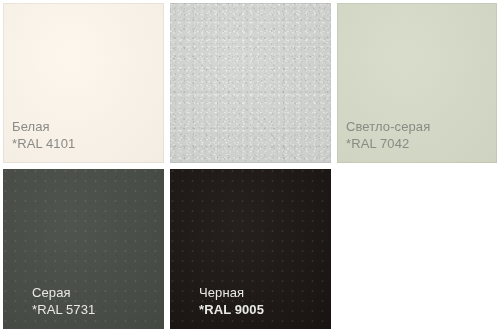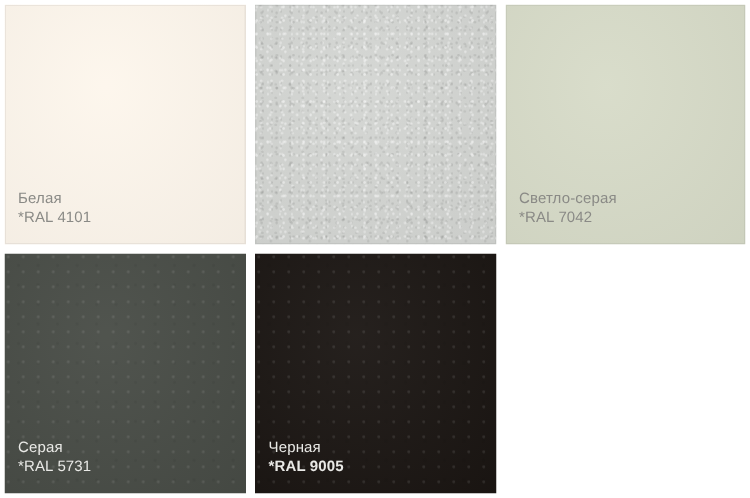--- a/index.html
+++ b/index.html
@@ -92,27 +92,27 @@
     left: 9px;
     bottom: 11px;
     z-index: 3;
     line-height: 1.32;
     letter-spacing: 0.1px;
     pointer-events: none;
   }
   .label-name,
   .label-code {
     display: block;
-    font-size: 10px;
+    font-size: 13px;
     white-space: nowrap;
   }
 
   
   .lbl-dark   .label-name, .lbl-dark   .label-code { color: #8a8a86; }
-  .lbl-light  .label-name, .lbl-light  .label-code { color: #e9e9e6; }
+  .lbl-light  .label-name, .lbl-light  .label-code { color: #e9e9e6; margin-left: 20px; }
   .lbl-gold   .label-name, .lbl-gold   .label-code { color: #b9953f; }
 
   
   .edge-light .swatch-fill {
     box-shadow: inset 0 0 0 1px rgba(0,0,0,0.055);
   }
 </style>
 </head>
 <body style="background: rgb(255, 255, 255);">
 

